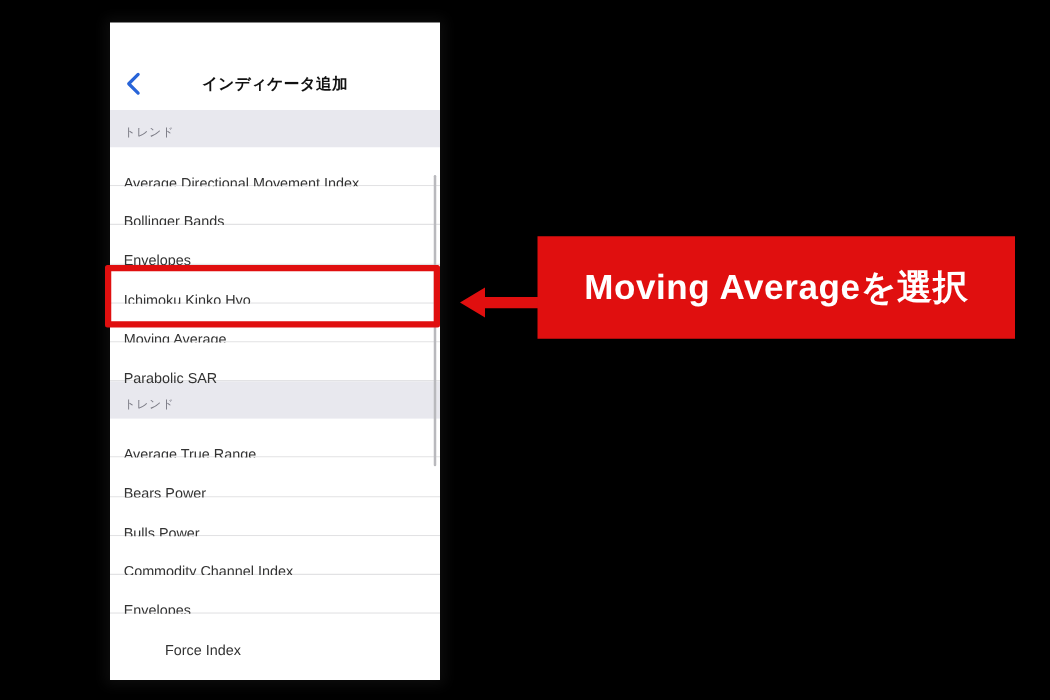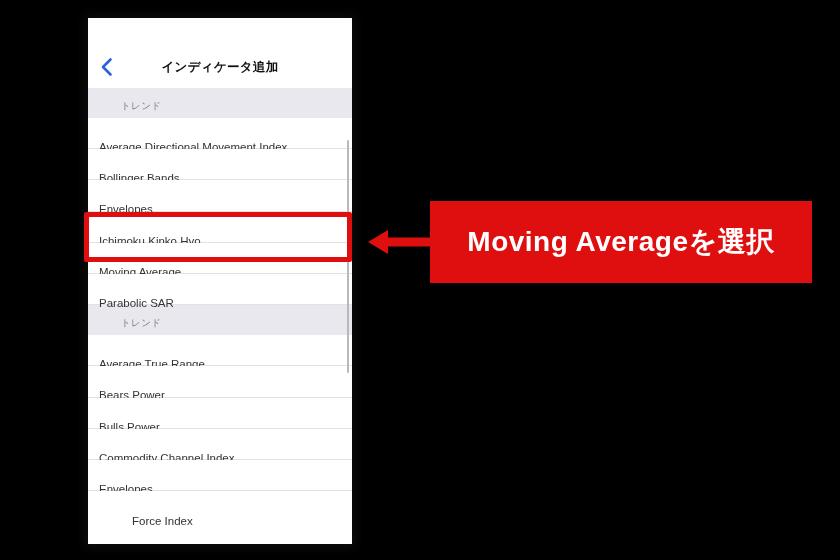--- a/index.html
+++ b/index.html
@@ -67,21 +67,20 @@
     height: 30px;
     display: flex;
     align-items: flex-end;
     padding: 0 0 5px 11px;
     box-sizing: border-box;
   }
   .section-header .label {
     font-size: 9.5px;
     color: #7c7c86;
     letter-spacing: 0.4px;
-    margin-left: 22px;
   }
   .list-row {
     height: 31.2px;
     display: flex;
     align-items: center;
     padding-left: 11px;
     box-sizing: border-box;
     background: #ffffff;
     border-bottom: 1px solid #e2e2e4;
     position: relative;
@@ -117,21 +116,21 @@
     height: 50px;
     border: 5px solid #e00f0f;
     box-sizing: border-box;
     border-radius: 2px;
   }
 
   
   #callout-box {
     position: absolute;
     left: 430px;
-    top: 201px;
+    top: 189px;
     width: 382px;
     height: 82px;
     background: #e00f0f;
     display: flex;
     align-items: center;
     justify-content: center;
   }
   #callout-text {
     color: #ffffff;
     font-size: 28px;

